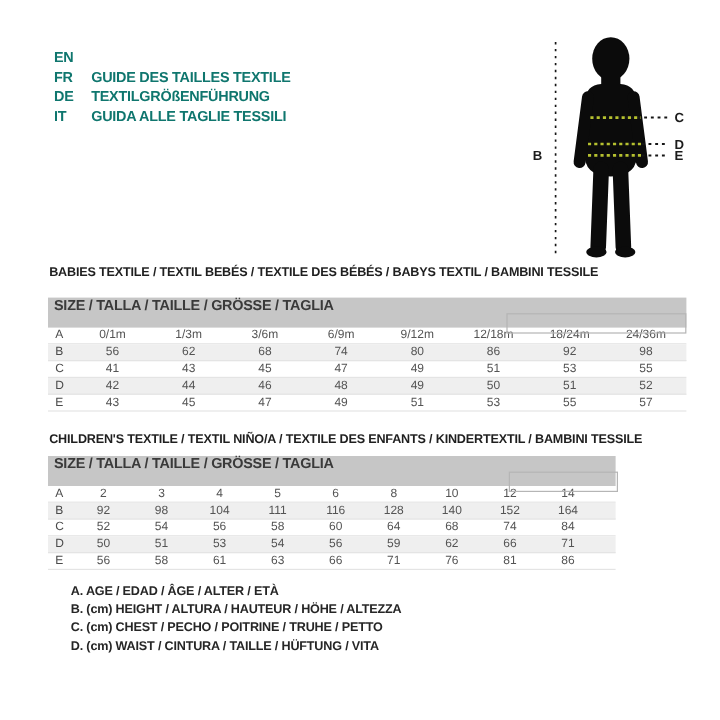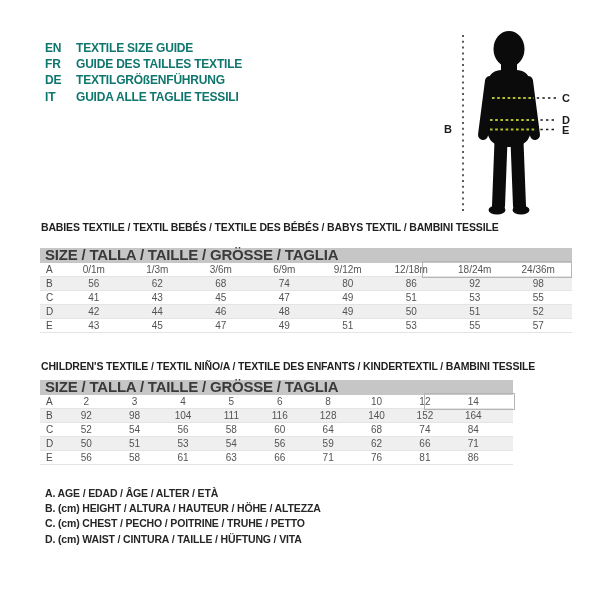--- a/index.html
+++ b/index.html
@@ -21,43 +21,42 @@
   .dash-y{stroke:var(--dash-on-body);stroke-width:2.2;stroke-dasharray:2.6 2.6;fill:none;}
   .fig-label{font-family:"Liberation Sans",sans-serif;font-size:11px;font-weight:700;fill:#1c1c1c;}
 
   
   .table-title{position:absolute;font-size:10.5px;font-weight:700;color:#1f1f1f;letter-spacing:-0.15px;white-space:nowrap;}
   #babies-title{left:41px;top:221px;}
   #children-title{left:41px;top:360px;}
   .size-table{position:absolute;color:#545454;}
   #babies-table{left:40px;top:248px;width:532px;}
   #children-table{left:40px;top:380px;width:473px;}
-  .thead{height:15px;line-height:13.5px;background:var(--header-bg);color:#3a3a3a;
-         font-size:15px;font-weight:700;padding-left:5px;letter-spacing:-0.2px;}
+  .thead{height:25px;line-height:13.5px;background:var(--header-bg);color:#3a3a3a;
+         font-size:12px;font-weight:700;padding-left:5px;letter-spacing:-0.2px;}
   .trow{display:flex;height:14px;line-height:13px;font-size:10px;border-bottom:1px solid #e4e4e4;box-sizing:border-box;}
   .trow.shade{background:var(--row-shade);}
   .cell{text-align:center;}
   .cell.letter{width:16px;text-align:left;padding-left:6px;color:#4a4a4a;}
   #babies-table .cell.val{width:63.5px;}
   #children-table .cell.val{width:48.4px;}
   .hl-box{position:absolute;border:1px solid #b5b5b5;background:transparent;pointer-events:none;}
   #babies-hl{left:382px;top:13px;width:148px;height:15px;}
   #children-hl{left:384px;top:13px;width:89px;height:15px;}
 
   
-  #legend{position:absolute;left:45px;top:486px;font-size:10.5px;font-weight:700;color:#262626;
+  #legend{position:absolute;left:59px;top:486px;font-size:10.5px;font-weight:700;color:#262626;
           line-height:15.2px;letter-spacing:-0.15px;white-space:nowrap;}
 </style>
 </head>
 <body style="--header-bg: #c6c6c6; --row-shade: #efefef; --dash-on-body: #b5c02f; --sil: #0b0b0b;">
 
 <div id="lang-block">
     <div class="lang-row">
       <div class="lang-code">EN</div>
-      <div class="lang-label">TEXTILE SIZE GUIDE</div>
     </div>
     <div class="lang-row">
       <div class="lang-code">FR</div>
       <div class="lang-label">GUIDE DES TAILLES TEXTILE</div>
     </div>
     <div class="lang-row">
       <div class="lang-code">DE</div>
       <div class="lang-label">TEXTILGRÖßENFÜHRUNG</div>
     </div>
     <div class="lang-row">

